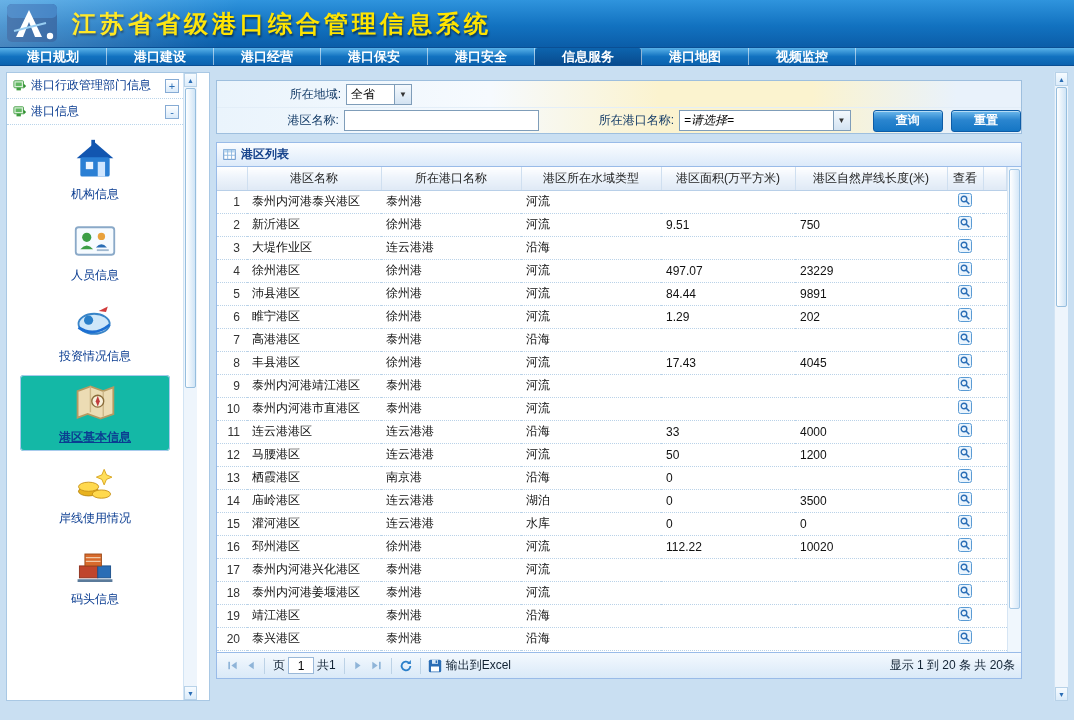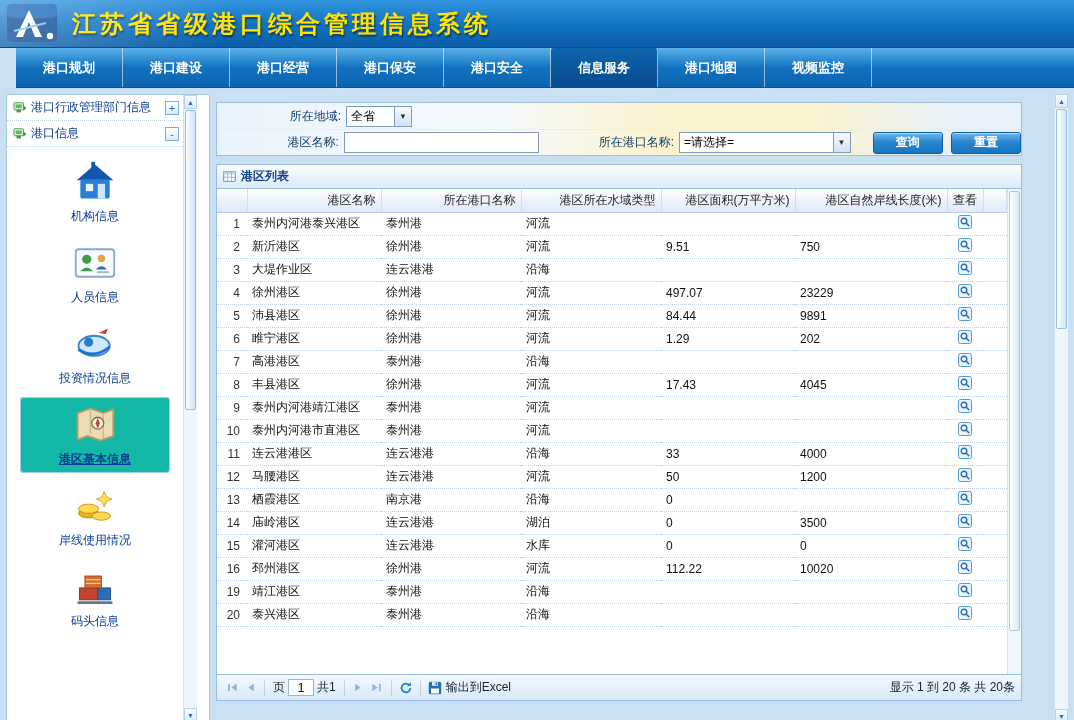--- a/index.html
+++ b/index.html
@@ -6,21 +6,21 @@
 html,body { width:1074px; height:720px; overflow:hidden; }
 body { font-family:"Liberation Sans","DejaVu Sans",sans-serif; background:#c9dff2; font-size:12px; }
 
 
 .banner { height:48px; background:linear-gradient(180deg,#2f94dd 0%,#1272c0 55%,#0b5da8 100%); display:flex; align-items:center; position:relative; border-bottom:1px solid #0a4f94; }
 .banner:before { content:""; position:absolute; inset:0; background:linear-gradient(115deg,rgba(255,255,255,.28) 0%,rgba(255,255,255,0) 22%); pointer-events:none; }
 .logo { width:58px; height:42px; margin:0 8px 0 6px; flex:0 0 auto; }
 .banner-title { color:#ffe400; font-size:24px; font-weight:bold; letter-spacing:4px; text-shadow:1px 2px 2px rgba(0,0,0,.5); }
 
 
-.nav { height:40px; background:linear-gradient(180deg,#59b2e9 0%,#1272c0 50%,#0b62ae 100%); display:flex; border-bottom:1px solid #0a4f94;margin-left:16px; }
+.nav { height:18px; background:linear-gradient(180deg,#59b2e9 0%,#1272c0 50%,#0b62ae 100%); display:flex; border-bottom:1px solid #0a4f94; }
 .nav-item { width:107px; color:#fff; font-weight:bold; font-size:13px; display:flex; align-items:center; justify-content:center; border-right:1px solid rgba(255,255,255,.55); cursor:pointer; }
 .nav-item.active { background:linear-gradient(180deg,#0d64ae,#084b8e); border-radius:3px 3px 0 0; }
 
 
 .content { height:641px; display:flex; padding:6px; align-items:flex-start; }
 
 
 .sidebar { width:204px; height:629px; background:#fff; border:1px solid #a9c8e4; display:flex; flex:0 0 auto; }
 .side-inner { width:176px; overflow:hidden; }
 .tree-group { height:26px; display:flex; align-items:center; padding:0 4px 0 6px; border-bottom:1px dotted #b9d4ea; color:#0b3d91; cursor:pointer; }
@@ -50,34 +50,34 @@
 .filter-panel { margin-top:8px; border:1px solid #9ebfde; background:#0f172a; }
 .filter-row { height:26px; display:flex; align-items:center; background:linear-gradient(90deg,#eaf4fc 0%,#f6fafe 34%,#fbf3cf 55%,#fbf3cf 74%,#e9f2fb 92%); }
 .filter-row + .filter-row { border-top:1px solid #e3eef8; }
 .f-label { width:88px; text-align:right; margin-left:36px; color:#123a66; white-space:nowrap; }
 .f-label.w96 { width:110px; margin-left:28px; }
 .f-input { width:200px; height:21px; border:1px solid #7f9db9; margin-left:5px; padding:0 4px; font-size:12px; font-family:inherit; background:#fff; }
 .combo { display:flex; align-items:center; height:21px; background:#fff; border:1px solid #7f9db9; margin-left:5px; cursor:pointer; }
 .combo .val { flex:1; padding:0 4px; white-space:nowrap; overflow:hidden; }
 .combo .arrow { width:17px; height:100%; border-left:1px solid #7f9db9; background:linear-gradient(#f5f9fd,#d3e3f2); display:flex; align-items:center; justify-content:center; font-size:8px; color:#333; }
 .combo.w66 { width:66px; }
-.combo.w150 { width:176px; }
+.combo.w150 { width:176px;font-style:italic; }
 .btn { width:72px; height:22px; margin-left:22px; border:1px solid #0d5ca6; border-radius:3px; background:linear-gradient(#6db9ec,#2a85cf 45%,#1576c4); color:#fff; font-weight:bold; font-size:12px; font-family:inherit; cursor:pointer; box-shadow:0 1px 0 rgba(255,255,255,.5) inset; }
 .btn + .btn { margin-left:8px; }
 
 
 .grid-panel { margin-top:8px; height:537px; border:1px solid #99bbe8; background:#fff; display:flex; flex-direction:column; }
 .grid-title { height:24px; background:linear-gradient(#fbfdff,#dceafa); border-bottom:1px solid #99bbe8; display:flex; align-items:center; padding:0 6px; font-weight:bold; color:#15428b; flex:0 0 auto; }
 .gt-icon { width:13px; height:13px; margin-right:5px; }
 .grid-body { flex:1; display:flex; overflow:hidden; }
 .grid-table-wrap { width:790px; }
 table { border-collapse:collapse; width:790px; table-layout:fixed; }
 .col-num { width:30px; } .col-0 { width:134px; } .col-1 { width:140px; } .col-2 { width:140px; }
 .col-3 { width:134px; } .col-4 { width:152px; } .col-view { width:36px; text-align:center; } .col-fill { width:auto; }
-thead th { height:23px; background:linear-gradient(#ffffff,#eef4fb 45%,#dfe9f5); border-right:1px solid #cfdff0; border-bottom:1px solid #b8cfe8; font-weight:normal; color:#222; text-align:right; padding:0 5px; font-size:12px; }
+thead th { height:23px; background:linear-gradient(#ffffff,#eef4fb 45%,#dfe9f5); border-right:1px solid #cfdff0; border-bottom:1px solid #b8cfe8; font-weight:normal; color:#222; text-align:center; padding:0 5px; font-size:12px; }
 thead th.col-view { text-align:center; padding:0; }
 tbody td { height:23px; border-bottom:1px dotted #b9d2e8; padding:0 5px; color:#111; white-space:nowrap; overflow:hidden; }
 tbody td.col-num { text-align:right; padding-right:7px; color:#333; }
 .view-ic { display:inline-block; width:14px; height:14px; cursor:pointer; }
 .grid-scroll { width:14px; background:#f0f7fd; border-left:1px solid #d6e5f4; }
 .grid-scroll .gthumb { margin:2px 1px; height:440px; background:linear-gradient(90deg,#ffffff,#d4e7f8); border:1px solid #a5c8e6; border-radius:2px; }
 
 
 .pagebar { height:26px; border-top:1px solid #99bbe8; background:linear-gradient(#f4f9fe,#d9e9f8); display:flex; align-items:center; padding:0 6px; color:#15428b; flex:0 0 auto; }
 .pg-btn { width:18px; height:18px; display:flex; align-items:center; justify-content:center; cursor:pointer; }
@@ -466,20 +466,48 @@
                       </svg></span></td>
                   <td class="col-fill"></td>
                 </tr>
                 <tr>
                   <td class="col-num">16</td>
                   <td class="col-0">邳州港区</td>
                   <td class="col-1">徐州港</td>
                   <td class="col-2">河流</td>
                   <td class="col-3">112.22</td>
                   <td class="col-4">10020</td>
+                  <td class="col-view"><span class="view-ic"><svg width="14" height="14" viewBox="0 0 14 14">
+                        <rect x="0.5" y="0.5" width="13" height="13" rx="2" fill="#eaf4fd" stroke="#5a9bd4"></rect>
+                        <circle cx="6" cy="6" r="2.8" fill="none" stroke="#2a6db5" stroke-width="1.4"></circle>
+                        <line x1="8.3" y1="8.3" x2="11.3" y2="11.3" stroke="#2a6db5" stroke-width="1.6"></line>
+                      </svg></span></td>
+                  <td class="col-fill"></td>
+                </tr>
+                <tr>
+                  <td class="col-num">17</td>
+                  <td class="col-0">泰州内河港兴化港区</td>
+                  <td class="col-1">泰州港</td>
+                  <td class="col-2">河流</td>
+                  <td class="col-3"></td>
+                  <td class="col-4"></td>
+                  <td class="col-view"><span class="view-ic"><svg width="14" height="14" viewBox="0 0 14 14">
+                        <rect x="0.5" y="0.5" width="13" height="13" rx="2" fill="#eaf4fd" stroke="#5a9bd4"></rect>
+                        <circle cx="6" cy="6" r="2.8" fill="none" stroke="#2a6db5" stroke-width="1.4"></circle>
+                        <line x1="8.3" y1="8.3" x2="11.3" y2="11.3" stroke="#2a6db5" stroke-width="1.6"></line>
+                      </svg></span></td>
+                  <td class="col-fill"></td>
+                </tr>
+                <tr>
+                  <td class="col-num">18</td>
+                  <td class="col-0">泰州内河港姜堰港区</td>
+                  <td class="col-1">泰州港</td>
+                  <td class="col-2">河流</td>
+                  <td class="col-3"></td>
+                  <td class="col-4"></td>
                   <td class="col-view"><span class="view-ic"><svg width="14" height="14" viewBox="0 0 14 14">
                         <rect x="0.5" y="0.5" width="13" height="13" rx="2" fill="#eaf4fd" stroke="#5a9bd4"></rect>
                         <circle cx="6" cy="6" r="2.8" fill="none" stroke="#2a6db5" stroke-width="1.4"></circle>
                         <line x1="8.3" y1="8.3" x2="11.3" y2="11.3" stroke="#2a6db5" stroke-width="1.6"></line>
                       </svg></span></td>
                   <td class="col-fill"></td>
                 </tr>
                 <tr>
                   <td class="col-num">19</td>
                   <td class="col-0">靖江港区</td>

